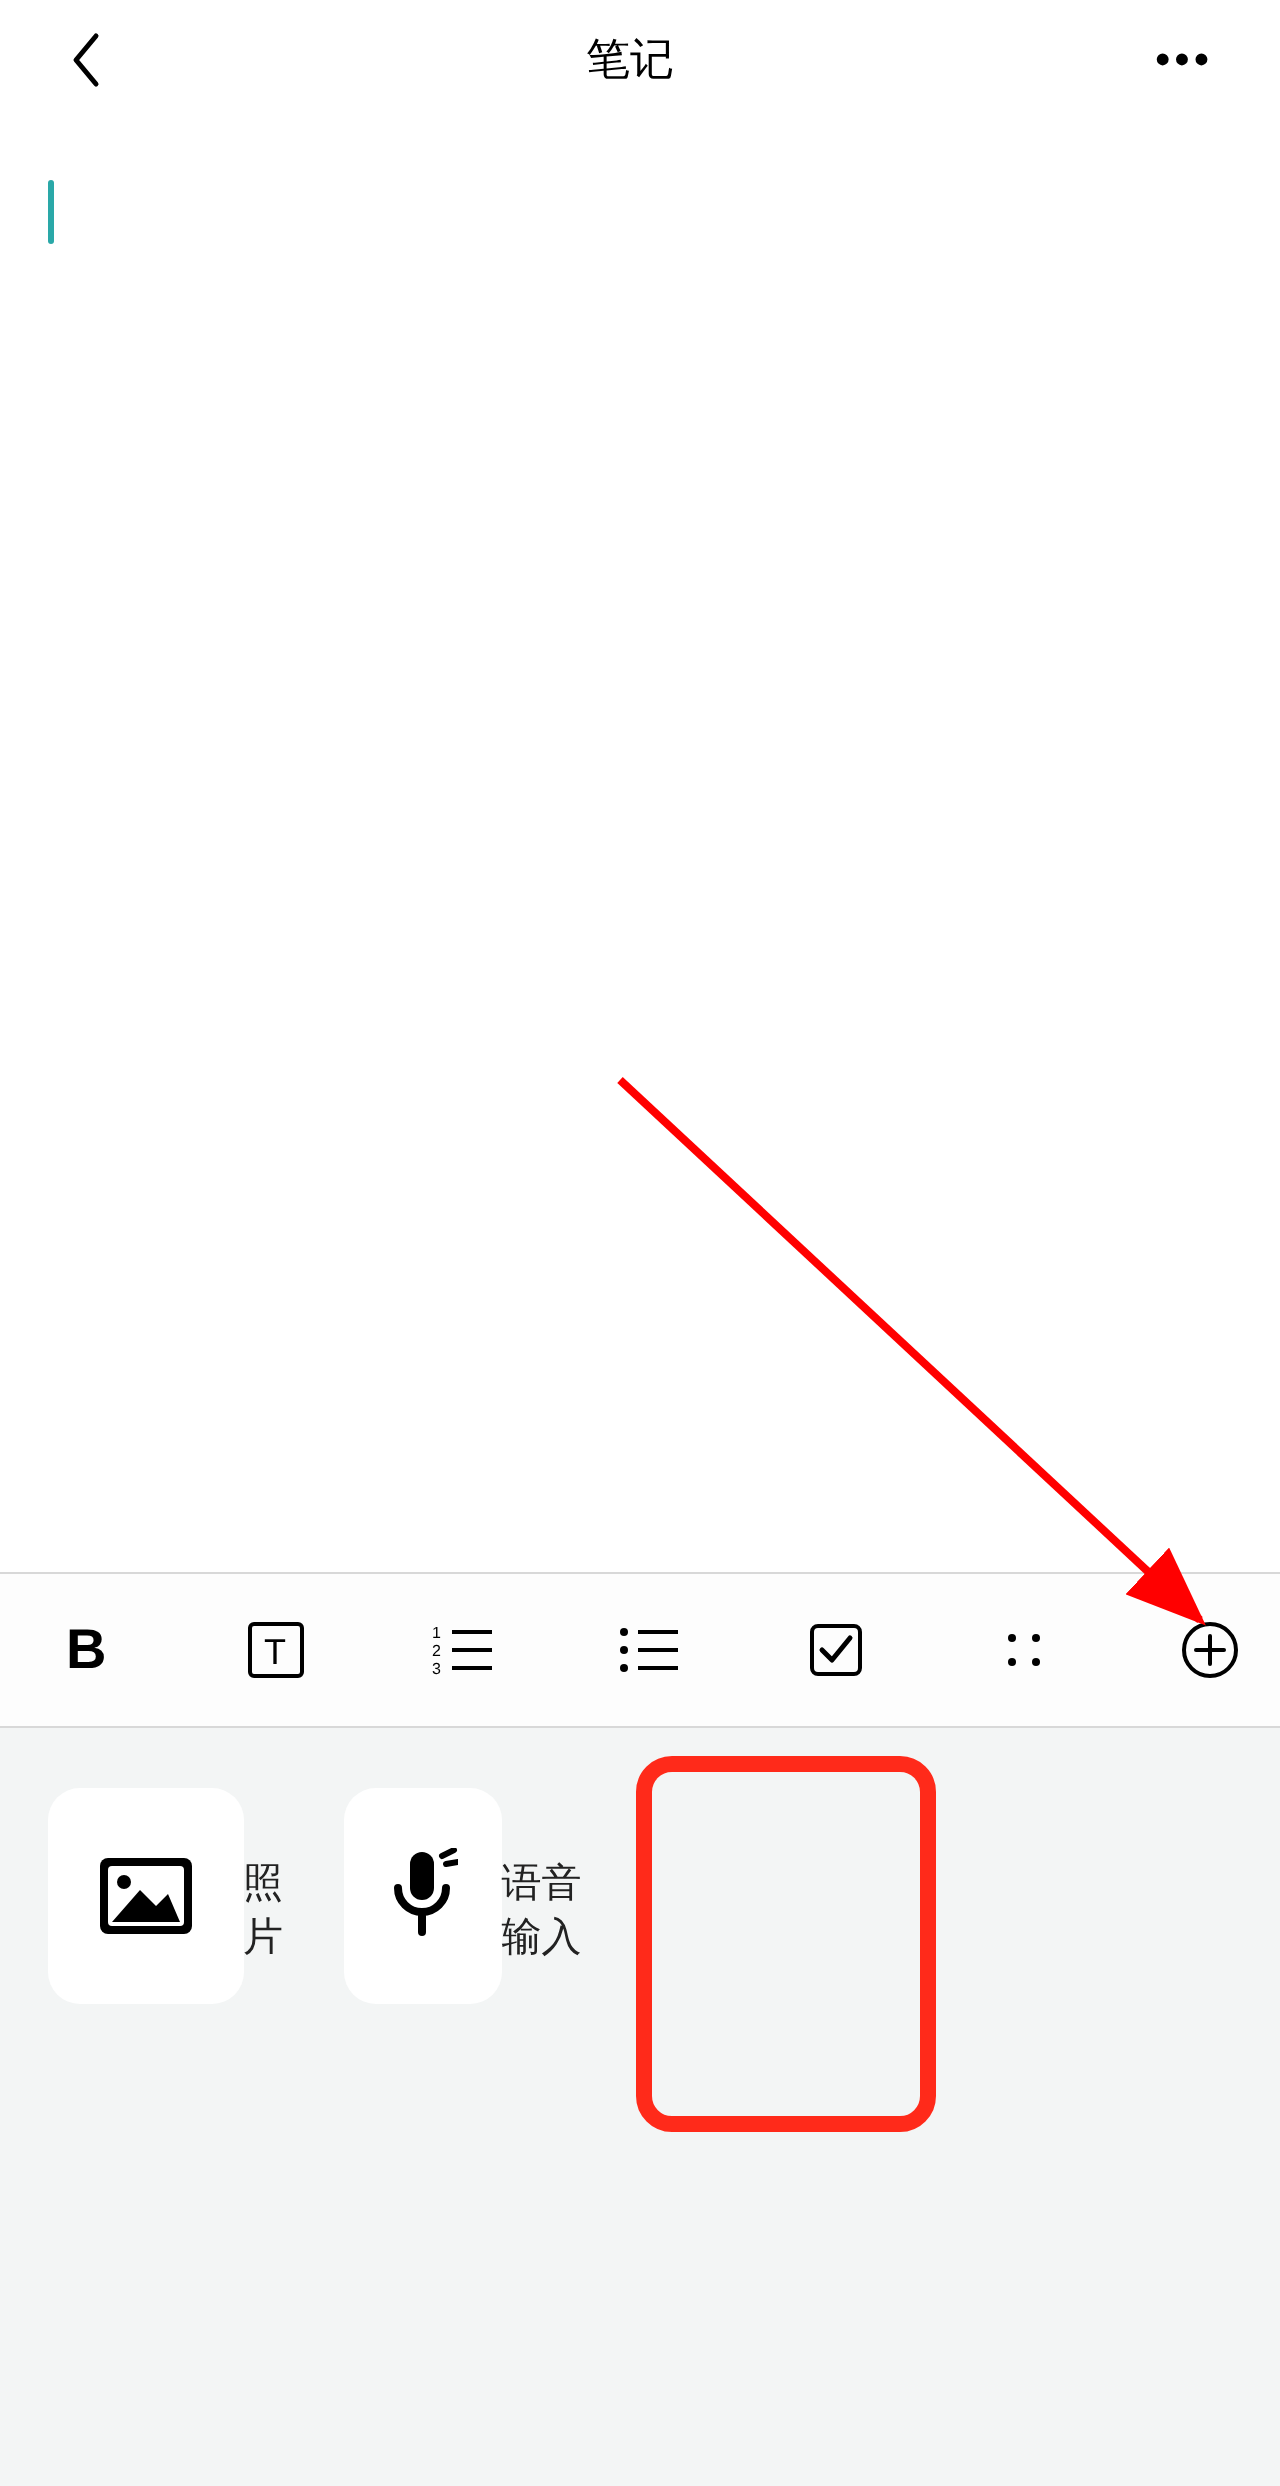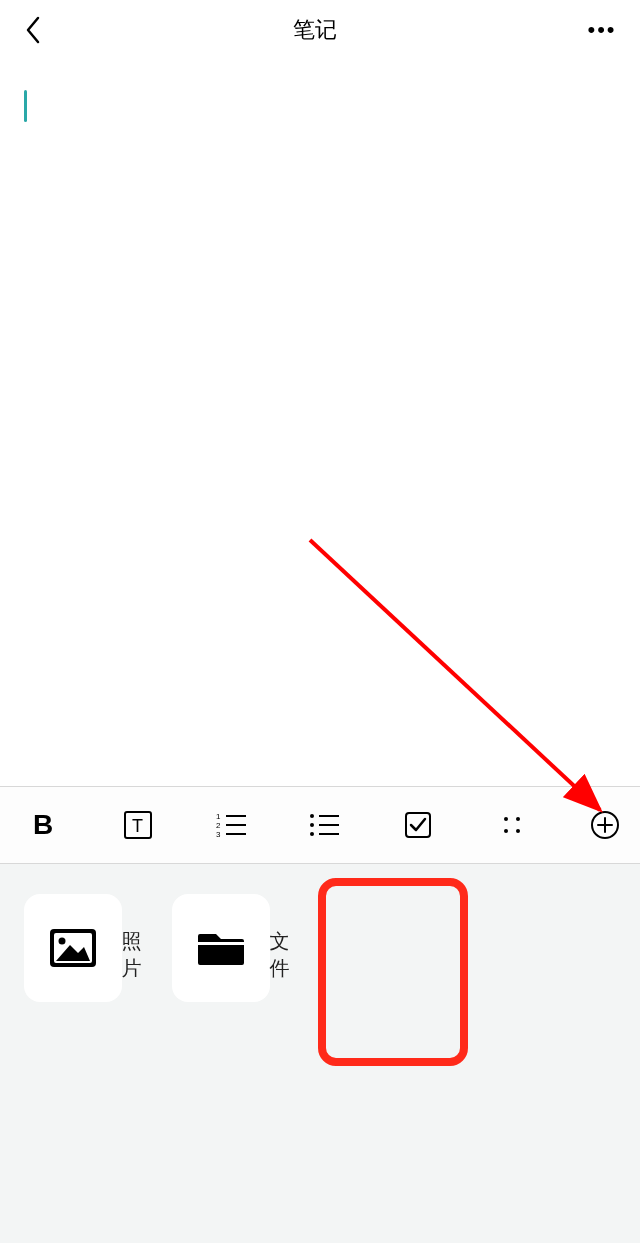--- a/index.html
+++ b/index.html
@@ -9,21 +9,21 @@
       background: #ffffff;
       font-family: -apple-system, "PingFang SC", sans-serif;
       position: relative;
       overflow: hidden;
     }
     .header {
       height: 60px;
       display: flex;
       align-items: center;
       justify-content: space-between;
-      padding: 0 18px;
+      padding: 0 28px;
     }
     .back-btn { width: 30px; height: 30px; display: flex; align-items: center; justify-content: center; cursor: pointer; }
     .title { font-size: 22px; font-weight: 500; color: #000; }
     .more-btn { width: 40px; height: 30px; display: flex; align-items: center; justify-content: center; cursor: pointer; font-size: 22px; letter-spacing: 2px; color:#000; }
     .editor {
       width: 100%;
       padding: 30px 24px;
       position: relative;
     }
     .cursor {
@@ -192,30 +192,32 @@
           <rect x="6" y="6" width="38" height="30" rx="2" fill="#fff"></rect>
           <circle cx="14" cy="14" r="3.5" fill="#000"></circle>
           <polygon points="8,34 22,18 30,26 36,20 42,34" fill="#000"></polygon>
         </svg>
       </div>
       <div class="cell-label">照片</div>
     </div>
 
 
 
-
     <div class="cell">
       <div class="icon-box">
-        <svg width="50" height="40" viewBox="0 0 50 40">
-          <path d="M4 6 h16 l5 5 h21 a2 2 0 0 1 2 2 v22 a2 2 0 0 1 -2 2 h-42 a2 2 0 0 1 -2 -2 v-27 a2 2 0 0 1 2 -2 z" fill="#000"></path>
-          <rect x="2" y="14" width="46" height="3" fill="#fff"></rect>
+        <svg width="36" height="48" viewBox="0 0 36 48">
+          <rect x="12" y="2" width="12" height="24" rx="6" fill="#000"></rect>
+          <path d="M6 20 a12 12 0 0 0 24 0" fill="none" stroke="#000" stroke-width="4" stroke-linecap="round"></path>
+          <line x1="18" y1="34" x2="18" y2="42" stroke="#000" stroke-width="4" stroke-linecap="round"></line>
+          <path d="M28 4 l6 -3 M30 8 l6 -1" stroke="#000" stroke-width="3" stroke-linecap="round"></path>
         </svg>
       </div>
-      <div class="cell-label">文件</div>
+      <div class="cell-label">语音输入</div>
     </div>
+
 
 
   </div>
 </div>
 
 <div class="highlight-box"></div>
 
 <svg class="arrow" width="320" height="310" viewBox="0 0 320 310">
   <defs>
     <marker id="arrowhead" markerWidth="10" markerHeight="8" refX="9" refY="4" orient="auto">

